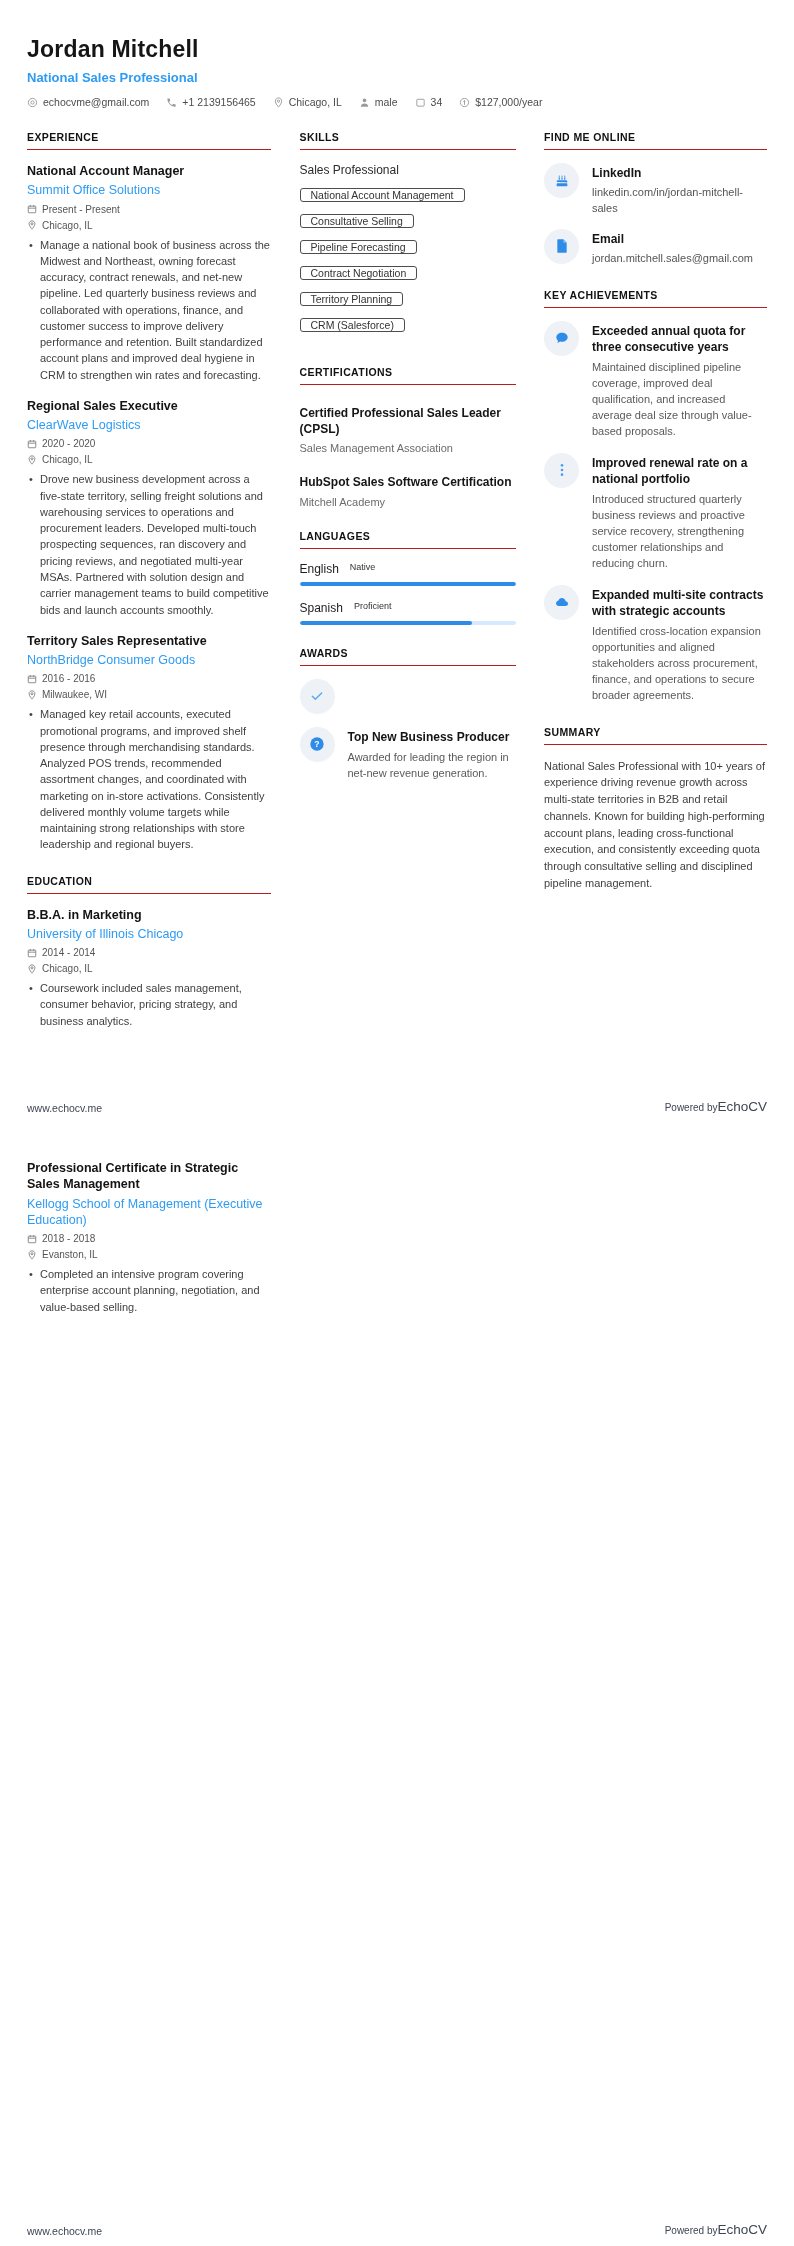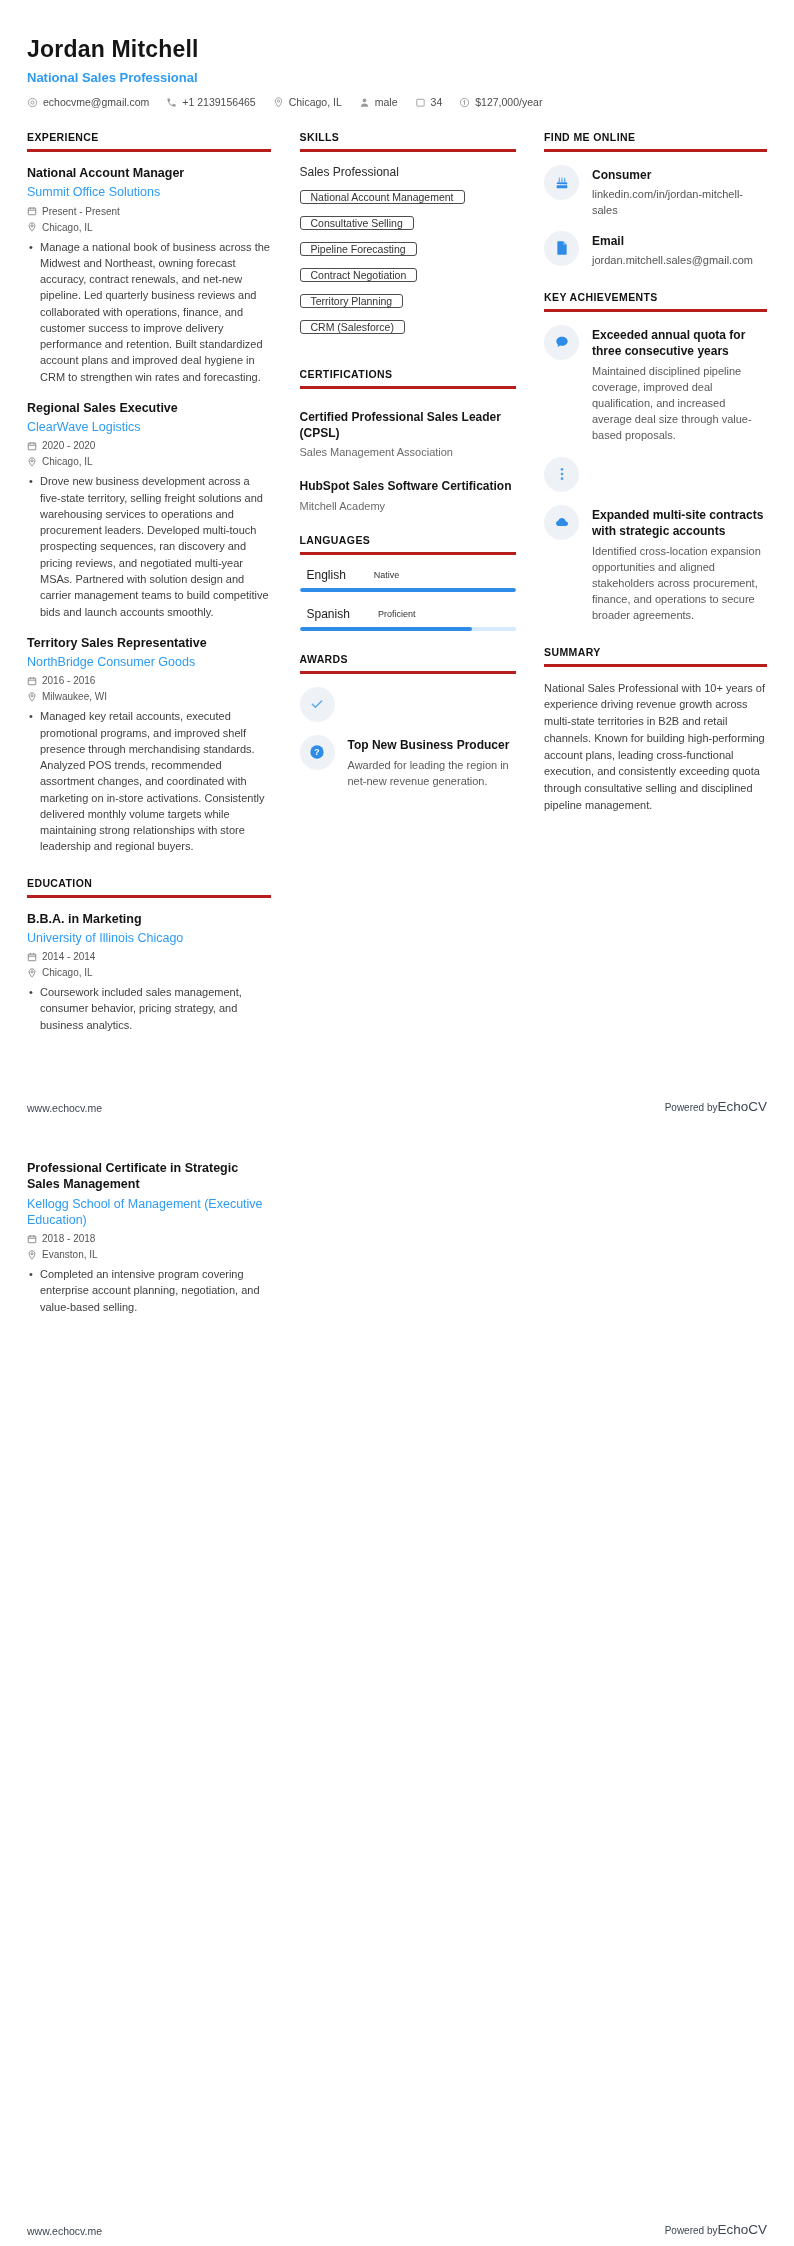--- a/index.html
+++ b/index.html
@@ -14,21 +14,21 @@
   .c-item { display:flex; align-items:center; gap:5px; font-size:10.5px; color:#4c4c4c; }
   .c-item svg { width:11px; height:11px; color:#9a9a9a; flex:0 0 auto; }
 
   
   .cols { display:flex; justify-content:space-between; margin-top:23px; }
   .col-left { width:244px; }
   .col-mid { width:216px; }
   .col-right { width:223px; }
 
   section { margin-bottom:22px; }
-  h2.sec { font-size:10.5px; font-weight:700; color:#111; letter-spacing:.4px; border-bottom:3px solid #b91c1c; padding-bottom:6px; margin-bottom:13px; }
+  h2.sec { font-size:10.5px; font-weight:700; color:#111; letter-spacing:.4px; border-bottom:1px solid #b91c1c; padding-bottom:6px; margin-bottom:13px; }
 
   
   .entry { margin-bottom:15px; }
   .entry-title { font-size:12.5px; font-weight:700; color:#141414; line-height:1.3; }
   .entry-org { font-size:12.5px; color:#2e9bf3; line-height:1.3; margin-top:3px; text-decoration:none; display:inline-block; cursor:pointer; }
   .meta { display:flex; align-items:center; gap:5px; font-size:10px; color:#555; margin-top:5px; }
   .meta svg { width:10px; height:10px; color:#777; flex:0 0 auto; }
   .entry ul { list-style:none; margin-top:6px; }
   .entry li { font-size:11px; color:#3f3f3f; line-height:1.48; padding-left:13px; position:relative; }
   .entry li::before { content:"•"; position:absolute; left:2px; color:#3f3f3f; }
@@ -38,21 +38,21 @@
   .chip { display:inline-block; border:1px solid #4d4d4d; border-radius:3px; padding:6px 10px; font-size:10.5px; color:#333; margin-bottom:12px;text-align:right; }
   .chip-row { line-height:0; }
 
   
   .cert { margin-bottom:12px; }
   .cert-name { font-size:12px; font-weight:700; color:#161616; line-height:1.35;margin-top:20px; }
   .cert-issuer { font-size:11px; color:#6b6b6b; margin-top:5px; }
 
   
   .lang { margin-bottom:15px; }
-  .lang-top { display:flex; align-items:center; gap:28px; margin-bottom:6px;margin-left:7px; }
+  .lang-top { display:flex; align-items:flex-start; gap:11px; margin-bottom:6px; }
   .lang-name { font-size:12px; color:#1d1d1d; }
   .lang-level { font-size:9px; color:#333; }
   .lang-track { width:100%; height:4px; background:#d7e9fc; border-radius:2px; overflow:hidden; }
   .lang-fill { height:100%; background:#2e8ce8; border-radius:2px; }
 
   
   .ico-item { display:flex; gap:13px; margin-bottom:13px; }
   .circle { width:35px; height:35px; border-radius:50%; background:#eef2f6; display:flex; align-items:center; justify-content:center; flex:0 0 auto; }
   .circle svg { width:16px; height:16px; }
   .ico-body { flex:1; }
@@ -301,21 +301,21 @@
                 <rect x="4" y="15.5" width="16" height="4.5" rx="1"></rect>
                 <rect x="7" y="6.5" width="1.8" height="3.5"></rect>
                 <rect x="11.1" y="6.5" width="1.8" height="3.5"></rect>
                 <rect x="15.2" y="6.5" width="1.8" height="3.5"></rect>
                 <circle cx="7.9" cy="4.8" r=".9"></circle>
                 <circle cx="12" cy="4.8" r=".9"></circle>
                 <circle cx="16.1" cy="4.8" r=".9"></circle>
               </svg>
           </div>
           <div class="ico-body">
-            <div class="ico-title" data-name="online-profile-label">Consumer</div>
+            <div class="ico-title" data-name="online-profile-label">LinkedIn</div>
             <div class="ico-value" data-name="linkedin-url-link">linkedin.com/in/jordan-mitchell-sales</div>
           </div>
         </div>
         <div class="ico-item" data-name="online-profile-item">
           <div class="circle" data-name="email-file-icon">
             <svg viewBox="0 0 24 24" fill="#2e8ce8">
                 <path d="M6 2h8l5 5v14c0 .6-.4 1-1 1H6c-.6 0-1-.4-1-1V3c0-.6.4-1 1-1z"></path>
                 <path d="M14 2l5 5h-5V2z" fill="#7cb9f2"></path>
               </svg>
           </div>
@@ -339,20 +339,24 @@
             <div class="ico-desc" data-name="achievement-description">Maintained disciplined pipeline coverage, improved deal qualification, and increased average deal size through value-based proposals.</div>
           </div>
         </div>
         <div class="ico-item" data-name="achievement-item">
           <div class="circle" data-name="ellipsis-icon">
             <svg viewBox="0 0 24 24" fill="#4e9ded">
                 <circle cx="12" cy="5" r="2"></circle>
                 <circle cx="12" cy="12" r="2"></circle>
                 <circle cx="12" cy="19" r="2"></circle>
               </svg>
+          </div>
+          <div class="ico-body">
+            <div class="ico-title" data-name="achievement-title">Improved renewal rate on a national portfolio</div>
+            <div class="ico-desc" data-name="achievement-description">Introduced structured quarterly business reviews and proactive service recovery, strengthening customer relationships and reducing churn.</div>
           </div>
         </div>
         <div class="ico-item" data-name="achievement-item">
           <div class="circle" data-name="cloud-icon">
             <svg viewBox="0 0 24 24" fill="#2e8ce8">
                 <path d="M7 18c-2.2 0-4-1.8-4-4 0-2 1.5-3.6 3.4-3.9C7 7.7 9.2 6 11.8 6c2.9 0 5.3 2.1 5.7 4.9 1.9.2 3.5 1.8 3.5 3.8 0 2.1-1.7 3.3-3.8 3.3H7z"></path>
               </svg>
           </div>
           <div class="ico-body">
             <div class="ico-title" data-name="achievement-title">Expanded multi-site contracts with strategic accounts</div>

